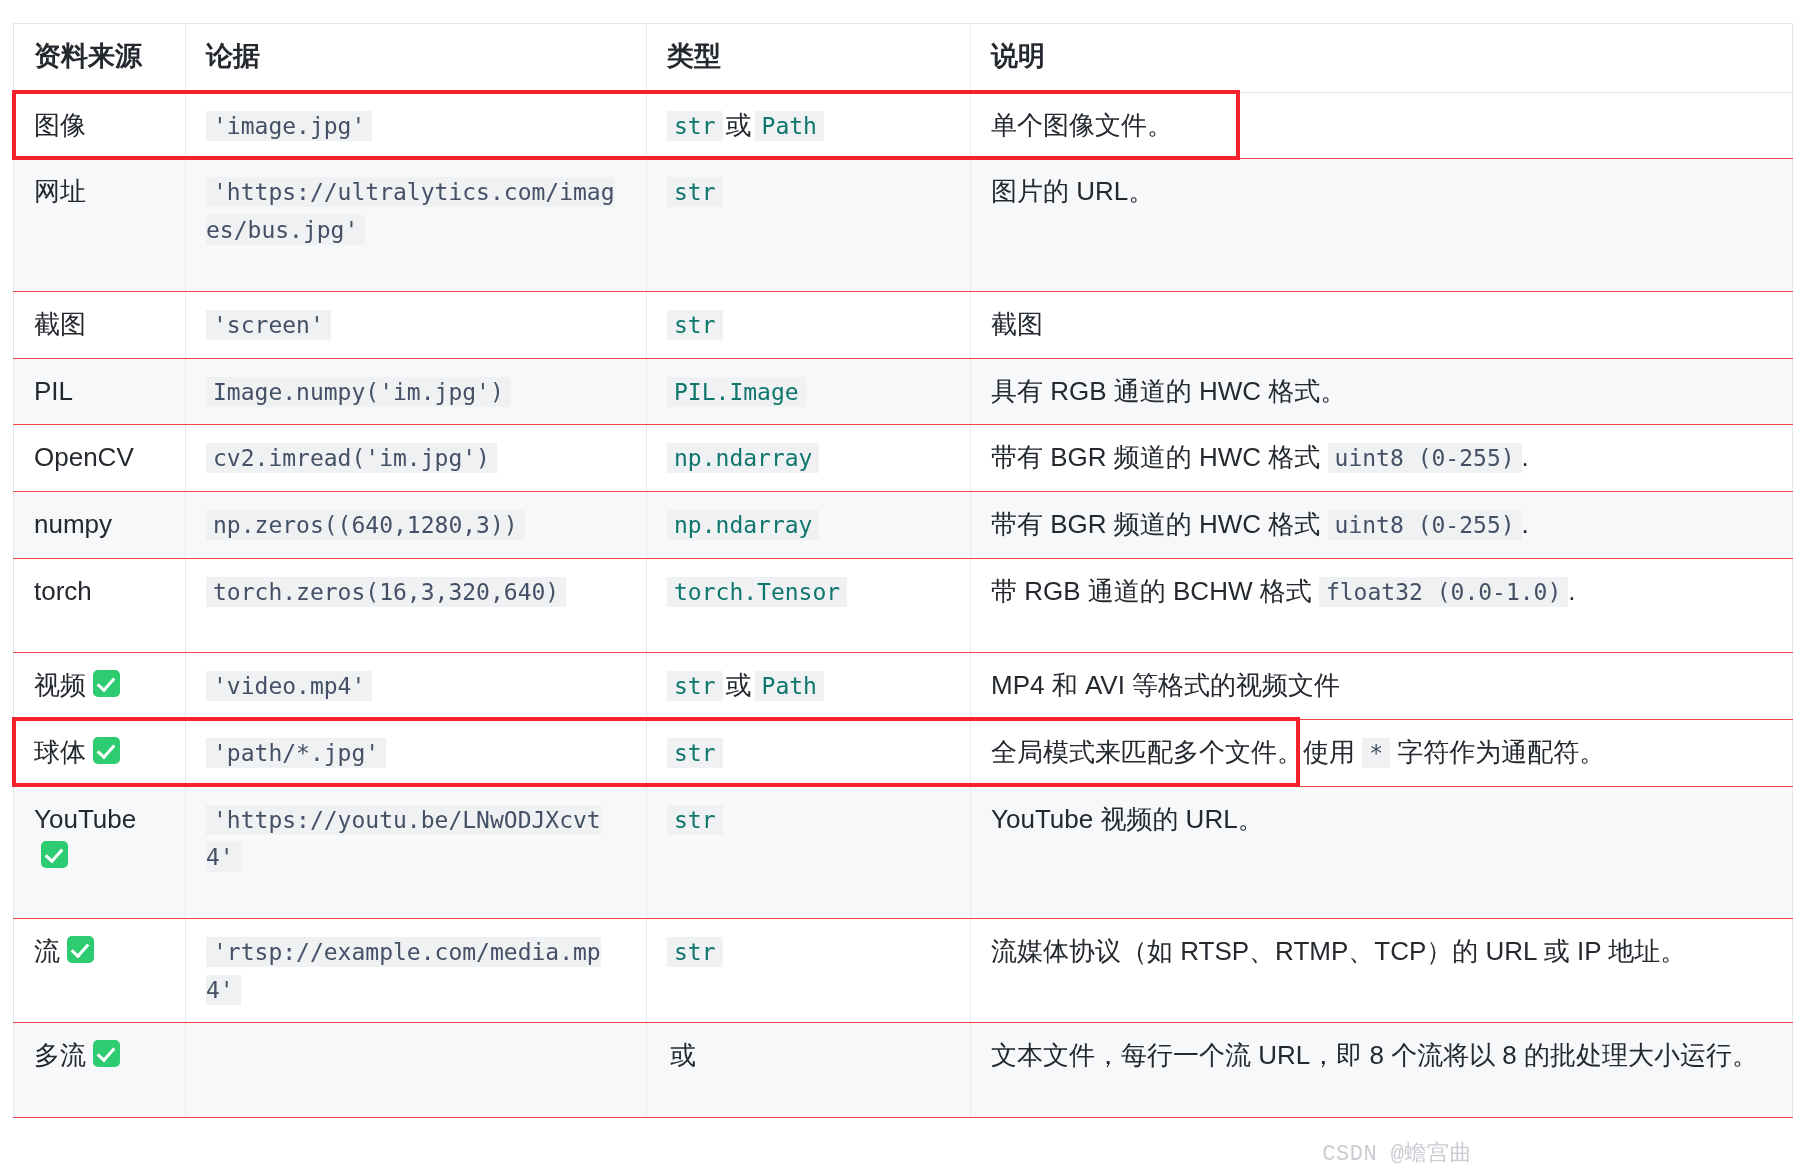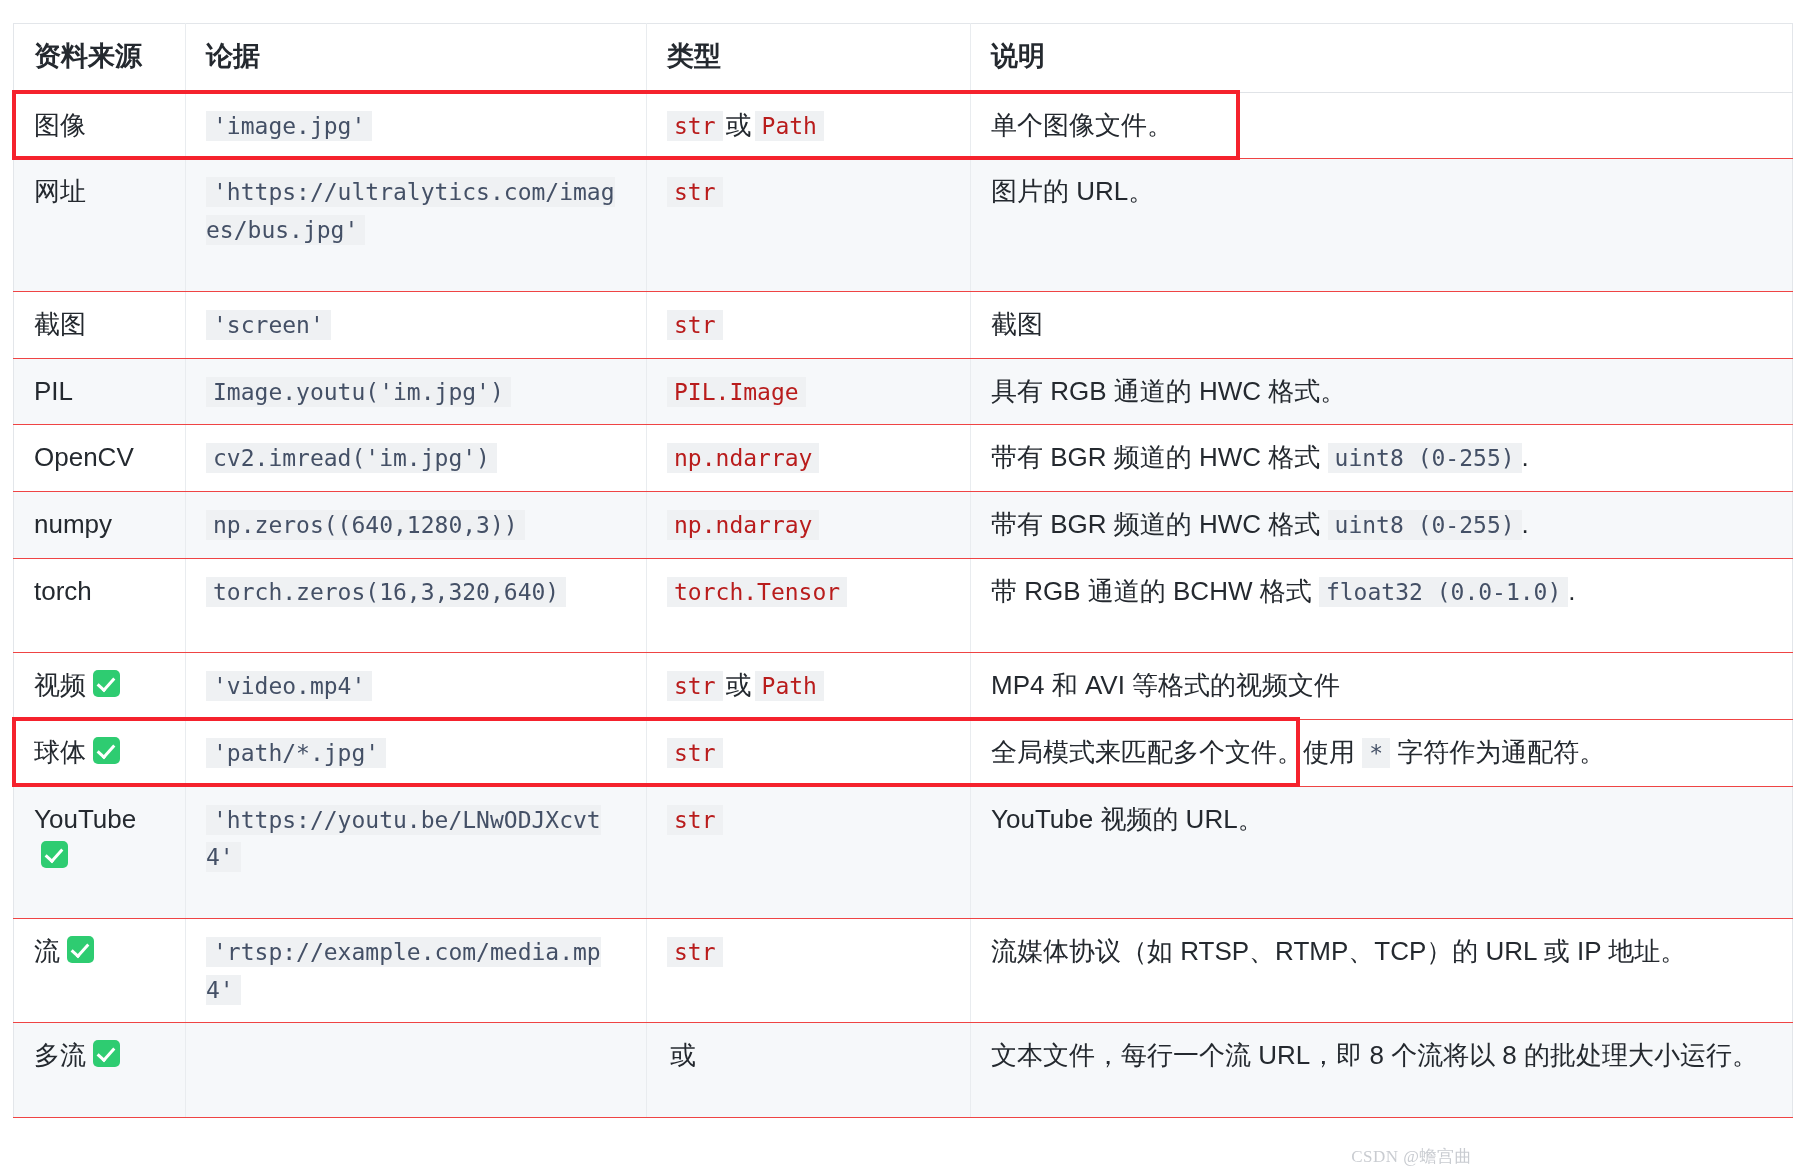--- a/index.html
+++ b/index.html
@@ -86,21 +86,21 @@
     border-radius: 0;
     padding: 2px 7px;
     font-size: 23px;
     color: #445066;
     white-space: pre-wrap;
     word-break: break-all;
     line-height: 1.5;
     display: inline;
   }
   code.chip.type-chip {
-    color: #b91c1c;
+    color: #0f766e;
   }
   .or-sep {
     font-size: 26px;
     color: #24292f;
     padding: 0 3px;
   }
   .desc-text {
     font-size: 26px;
     color: #24292f;
     line-height: 1.45;
@@ -142,24 +142,24 @@
     background: transparent;
   }
   #red-box-image { left: 12px;  top: 82px;  width: 1228px; height: 61px; }
   #red-box-video { left: 12px;  top: 603px; width: 1288px; height: 62px; }
 
   
   .watermark {
     position: absolute;
     right: 14px;
     bottom: 6px;
-    font-size: 17px;
+    font-size: 22px;
     color: #c9ccd1;
     letter-spacing: 0.5px;
-    font-family: Liberation Serif, serif;
+    font-family: Liberation Mono, monospace;
   }
 </style>
 </head>
 <body>
 
 <div id="page">
 
   <div class="table-wrap">
     <table class="src-table">
       <colgroup>
@@ -190,21 +190,21 @@
             <td><span class="desc-text">图片的 URL。</span></td>
           </tr>
           <tr class="even">
             <td><span class="src-label">截图</span></td>
             <td><code class="chip">'screen'</code></td>
             <td><code class="chip type-chip">str</code></td>
             <td><span class="desc-text">截图</span></td>
           </tr>
           <tr class="odd">
             <td><span class="src-label">PIL</span></td>
-            <td><code class="chip">Image.youtu('im.jpg')</code></td>
+            <td><code class="chip">Image.numpy('im.jpg')</code></td>
             <td><code class="chip type-chip">PIL.Image</code></td>
             <td><span class="desc-text">具有 RGB 通道的 HWC 格式。</span></td>
           </tr>
           <tr class="even">
             <td><span class="src-label">OpenCV</span></td>
             <td><code class="chip">cv2.imread('im.jpg')</code></td>
             <td><code class="chip type-chip">np.ndarray</code></td>
             <td><span class="desc-text">带有 BGR 频道的 HWC 格式 <code class="chip">uint8 (0-255)</code>.</span></td>
           </tr>
           <tr class="odd">

